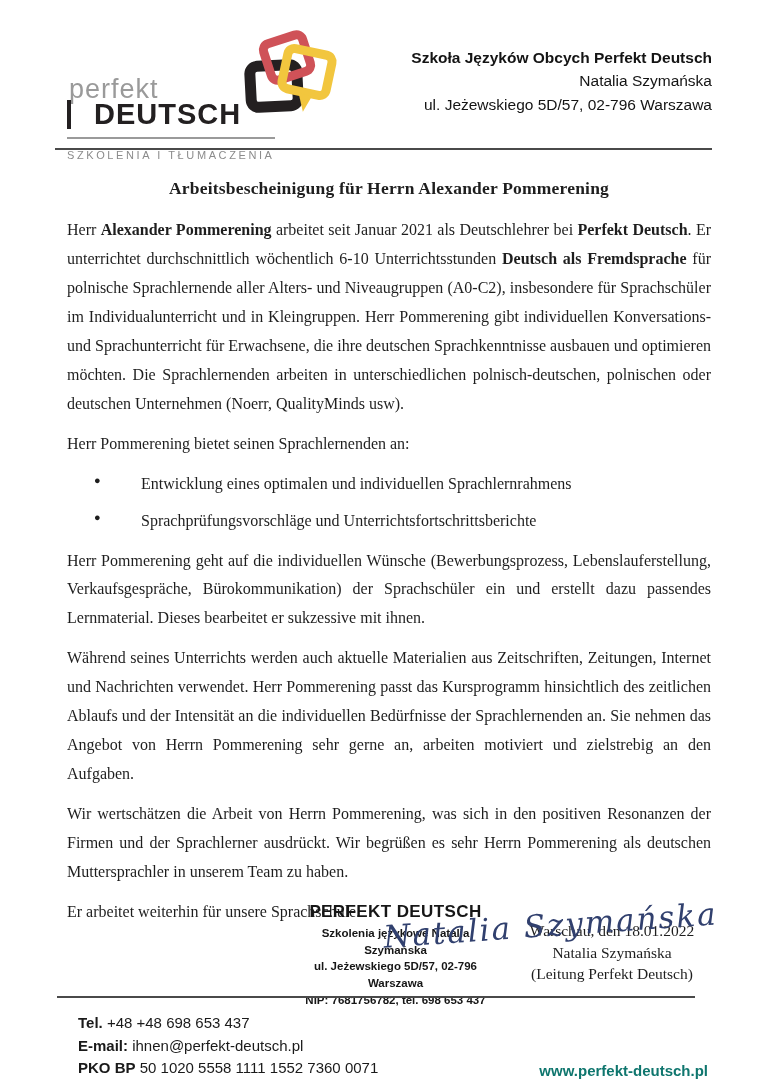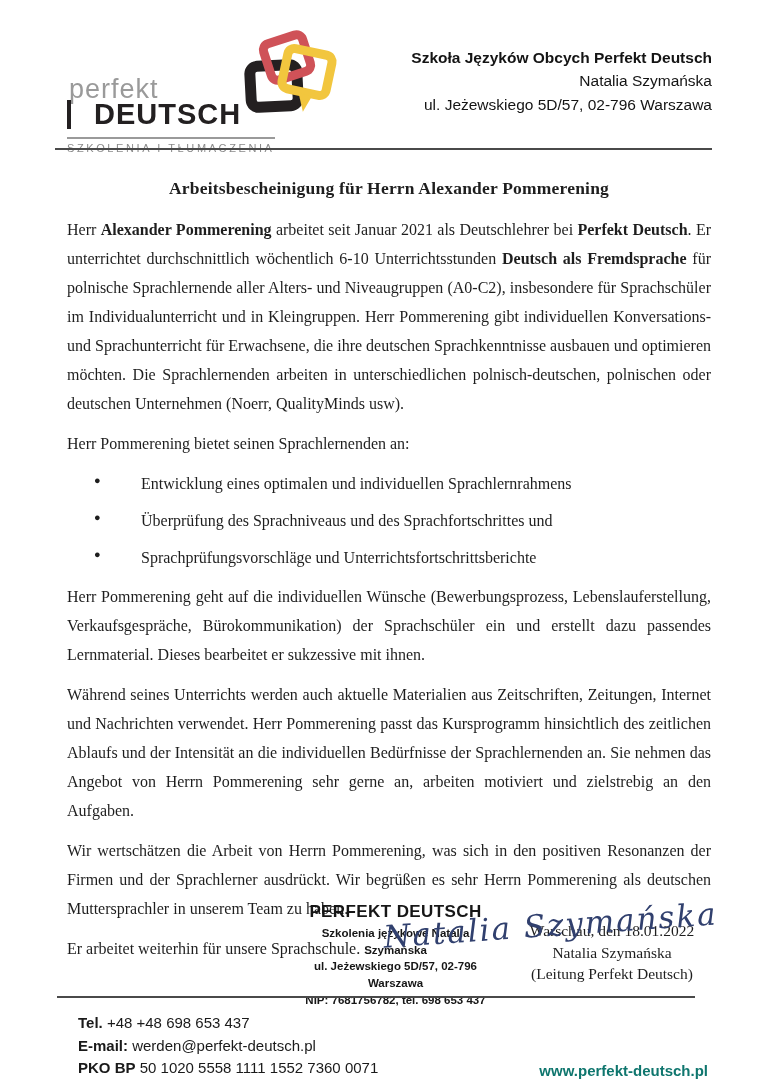--- a/index.html
+++ b/index.html
@@ -7,21 +7,21 @@
     position:relative; width:768px; height:1087px; margin:0 auto;
     background:#ffffff; overflow:hidden;
     font-family:"Liberation Serif", serif; color:#1e1e1e;
   }
 
   
   .header { position:absolute; top:34px; left:55px; right:56px; display:flex; justify-content:space-between; }
   .logo { position:relative; width:280px; height:116px; flex:0 0 auto; }
   .logo-perfekt { position:absolute; left:14px; top:40px; font-family:"Liberation Sans", sans-serif; font-size:27px; color:#9a9a9a; letter-spacing:1px; }
   .logo-deutsch { position:absolute; left:12px; top:66px; font-family:"Liberation Sans", sans-serif; font-size:29px; font-weight:bold; color:#232021; letter-spacing:1px; border-left:4px solid #232021; padding-left:23px; line-height:1; }
-  .logo-tagline { position:absolute; left:12px; top:103px; font-family:"Liberation Sans", sans-serif; font-size:11px; color:#8b8b8b; letter-spacing:2.6px; border-top:2px solid #9a9a9a; padding-top:3px; }
+  .logo-tagline { position:absolute; left:12px; top:103px; font-family:"Liberation Sans", sans-serif; font-size:11px; color:#8b8b8b; letter-spacing:2.6px; border-top:2px solid #9a9a9a; padding-top:10px; }
   .logo-mark { position:absolute; left:180px; top:-2px; width:120px; height:100px; }
   .bubble { position:absolute; box-sizing:border-box; background:transparent; }
   .bubble-black { width:58px; height:52px; border:11px solid #242021; border-radius:13px; transform:rotate(-3deg); left:10px; top:28px; }
   .bubble-red { width:50px; height:47px; border:9px solid #cf5258; border-radius:11px; transform:rotate(-18deg); left:27px; top:2px; }
   .bubble-yellow { width:54px; height:50px; border:9px solid #f2c63e; border-radius:11px; transform:rotate(12deg); left:45px; top:15px; }
   .bubble-tail { position:absolute; width:0; height:0; border-left:11px solid transparent; border-right:3px solid transparent; border-top:17px solid #f2c63e; left:60px; top:62px; transform:rotate(20deg); }
 
   .header-contact { text-align:right; font-family:"Liberation Sans", sans-serif; font-size:15.5px; line-height:1.5; margin-top:12px; color:#141414; }
   .header-contact .school { font-weight:bold; }
 
@@ -78,21 +78,20 @@
 
   <div class="title">Arbeitsbescheinigung für Herrn Alexander Pommerening</div>
 
   <div class="body">
     <p><span>Herr </span><span class="b">Alexander Pommerening</span><span> arbeitet seit  Januar 2021 als Deutschlehrer bei </span><span class="b">Perfekt Deutsch</span><span>. Er unterrichtet durchschnittlich wöchentlich  6-10 Unterrichtsstunden </span><span class="b">Deutsch als Fremdsprache</span><span> für polnische Sprachlernende aller Alters- und Niveaugruppen (A0-C2), insbesondere für Sprachschüler im Individualunterricht und in Kleingruppen. Herr Pommerening gibt individuellen Konversations- und Sprachunterricht für Erwachsene, die ihre deutschen Sprachkenntnisse ausbauen und optimieren möchten. Die Sprachlernenden arbeiten in unterschiedlichen polnisch-deutschen, polnischen oder deutschen Unternehmen (Noerr, QualityMinds usw).</span></p>
 
     <p>Herr Pommerening bietet seinen Sprachlernenden an:</p>
 
     <ul>
       <li>Entwicklung eines optimalen und individuellen Sprachlernrahmens</li>
-      <li>Überprüfung des Sprachniveaus und des Sprachfortschrittes und</li>
       <li>Sprachprüfungsvorschläge und Unterrichtsfortschrittsberichte</li>
     </ul>
 
     <p>Herr Pommerening geht auf die individuellen Wünsche (Bewerbungsprozess, Lebenslauferstellung, Verkaufsgespräche, Bürokommunikation) der Sprachschüler ein und erstellt dazu passendes Lernmaterial. Dieses bearbeitet er sukzessive mit ihnen.</p>
     <p>Während seines Unterrichts werden auch aktuelle Materialien aus Zeitschriften, Zeitungen, Internet und Nachrichten verwendet. Herr Pommerening passt das Kursprogramm hinsichtlich des zeitlichen Ablaufs und der Intensität an die individuellen Bedürfnisse der Sprachlernenden an. Sie nehmen das Angebot von Herrn Pommerening sehr gerne an, arbeiten motiviert und zielstrebig an den Aufgaben.</p>
     <p>Wir wertschätzen die Arbeit von Herrn Pommerening, was sich in den positiven Resonanzen der Firmen und der Sprachlerner ausdrückt. Wir begrüßen es sehr Herrn Pommerening als deutschen Muttersprachler in unserem Team zu haben.</p>
     <p>Er arbeitet weiterhin für unsere Sprachschule.</p>
   </div>
 
   <div class="sign-area">
@@ -107,19 +106,19 @@
       <div>Warschau, den 18.01.2022</div>
       <div>Natalia Szymańska</div>
       <div>(Leitung Perfekt Deutsch)</div>
     </div>
   </div>
 
   <div class="rule-bottom"></div>
   <div class="footer">
     <div class="footer-left">
       <div><span class="lbl">Tel.</span><span> +48 +48 698 653 437</span></div>
-      <div><span class="lbl">E-mail:</span><span> werden@perfekt-deutsch.pl</span></div>
+      <div><span class="lbl">E-mail:</span><span> ihnen@perfekt-deutsch.pl</span></div>
       <div><span class="lbl">PKO BP</span><span> 50 1020 5558 1111 1552 7360 0071</span></div>
     </div>
     <div class="website">www.perfekt-deutsch.pl</div>
   </div>
 
 </div>
 
 </body></html>

